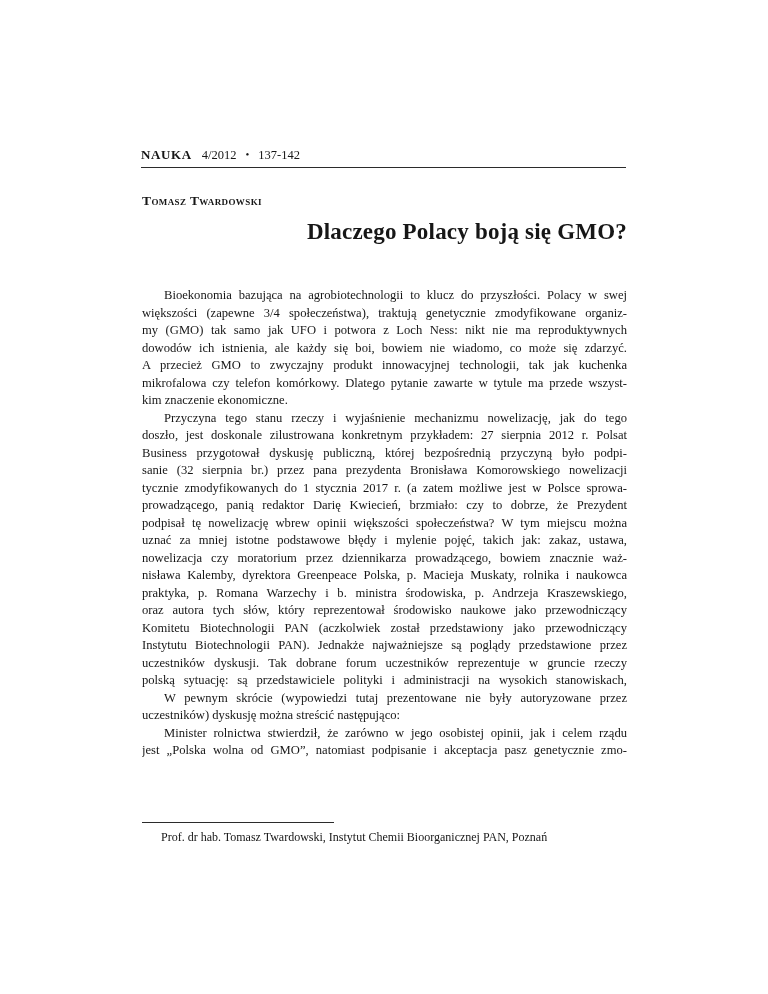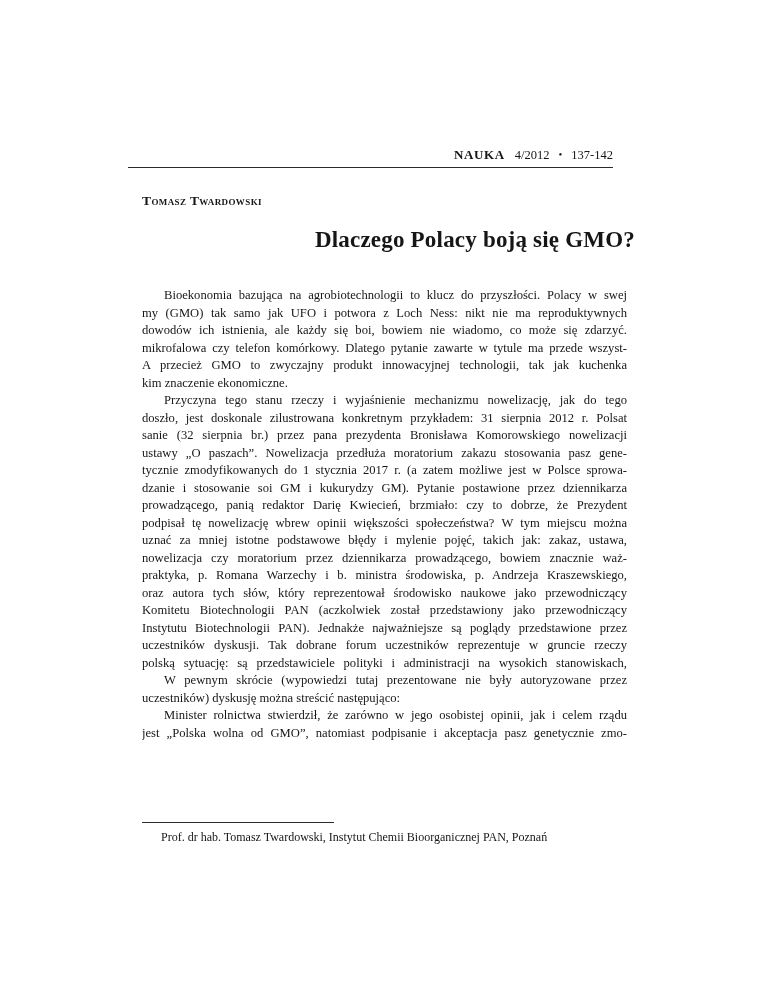--- a/index.html
+++ b/index.html
@@ -12,28 +12,27 @@
     width: 768px;
     height: 994px;
     background: #ffffff;
     color: #161616;
     font-family: "Liberation Serif", "DejaVu Serif", serif;
     overflow: hidden;
   }
   
   .header {
     position: absolute;
-    left: 128px;
+    left: 141px;
     top: 147px;
     width: 485px;
     height: 20px;
     border-bottom: 1.3px solid #2b2b2b;
     font-size: 13px;
     white-space: nowrap;
-    text-align: right;
   }
   .header .journal {
     font-weight: bold;
     letter-spacing: 0.6px;
   }
   .header .issue  { margin-left: 10px; font-size: 12.5px; }
   .header .sep    { margin: 0 9px; font-size: 11px; position: relative; top: -1px; }
   .header .pages  { font-size: 12.5px; }
 
   .author {
@@ -45,21 +44,21 @@
     font-variant: small-caps;
     font-weight: bold;
     font-size: 13.5px;
     letter-spacing: 0.4px;
   }
   .title {
     position: absolute;
     left: 142px;
     top: 219px;
     width: 485px;
-    margin: 8px;
+    margin: 0;
     text-align: right;
     font-size: 23px;
     font-weight: bold;
     letter-spacing: 0.2px;
   }
 
   .body {
     position: absolute;
     left: 142px;
     top: 287px;
@@ -103,37 +102,38 @@
     <span class="journal">NAUKA</span><span class="issue">4/2012</span><span class="sep">•</span><span class="pages">137-142</span>
   </div>
 
   <div class="author">Tomasz Twardowski</div>
 
   <h1 class="title">Dlaczego Polacy boją się GMO?</h1>
 
   <div class="body">
       <div class="paragraph">
         <div class="line first">Bioekonomia bazująca na agrobiotechnologii to klucz do przyszłości. Polacy w swej</div>
+        <div class="line">większości (zapewne 3/4 społeczeństwa), traktują genetycznie zmodyfikowane organiz-</div>
         <div class="line">my (GMO) tak samo jak UFO i potwora z Loch Ness: nikt nie ma reproduktywnych</div>
         <div class="line">dowodów ich istnienia, ale każdy się boi, bowiem nie wiadomo, co może się zdarzyć.</div>
+        <div class="line">A przecież GMO to zwyczajny produkt innowacyjnej technologii, tak jak kuchenka</div>
         <div class="line">mikrofalowa czy telefon komórkowy. Dlatego pytanie zawarte w tytule ma przede wszyst-</div>
-        <div class="line">A przecież GMO to zwyczajny produkt innowacyjnej technologii, tak jak kuchenka</div>
         <div class="line end">kim znaczenie ekonomiczne.</div>
       </div>
       <div class="paragraph">
         <div class="line first">Przyczyna tego stanu rzeczy i wyjaśnienie mechanizmu nowelizację, jak do tego</div>
-        <div class="line">doszło, jest doskonale zilustrowana konkretnym przykładem: 31 sierpnia 2012 r. Polsat</div>
+        <div class="line">doszło, jest doskonale zilustrowana konkretnym przykładem: 27 sierpnia 2012 r. Polsat</div>
+        <div class="line">Business przygotował dyskusję publiczną, której bezpośrednią przyczyną było podpi-</div>
         <div class="line">sanie (32 sierpnia br.) przez pana prezydenta Bronisława Komorowskiego nowelizacji</div>
-        <div class="line">ustawy „O paszach”. Nowelizacja przedłuża moratorium zakazu stosowania pasz gene-</div>
         <div class="line">tycznie zmodyfikowanych do 1 stycznia 2017 r. (a zatem możliwe jest w Polsce sprowa-</div>
-        <div class="line">dzanie i stosowanie soi GM i kukurydzy GM). Pytanie postawione przez dziennikarza</div>
         <div class="line">prowadzącego, panią redaktor Darię Kwiecień, brzmiało: czy to dobrze, że Prezydent</div>
         <div class="line">podpisał tę nowelizację wbrew opinii większości społeczeństwa? W tym miejscu można</div>
         <div class="line">uznać za mniej istotne podstawowe błędy i mylenie pojęć, takich jak: zakaz, ustawa,</div>
         <div class="line">nowelizacja czy moratorium przez dziennikarza prowadzącego, bowiem znacznie waż-</div>
+        <div class="line">nisława Kalemby, dyrektora Greenpeace Polska, p. Macieja Muskaty, rolnika i naukowca</div>
         <div class="line">praktyka, p. Romana Warzechy i b. ministra środowiska, p. Andrzeja Kraszewskiego,</div>
         <div class="line">oraz autora tych słów, który reprezentował środowisko naukowe jako przewodniczący</div>
         <div class="line">Komitetu Biotechnologii PAN (aczkolwiek został przedstawiony jako przewodniczący</div>
         <div class="line">Instytutu Biotechnologii PAN). Jednakże najważniejsze są poglądy przedstawione przez</div>
         <div class="line">uczestników dyskusji. Tak dobrane forum uczestników reprezentuje w gruncie rzeczy</div>
         <div class="line">polską sytuację: są przedstawiciele polityki i administracji na wysokich stanowiskach,</div>
       </div>
       <div class="paragraph">
         <div class="line first">W pewnym skrócie (wypowiedzi tutaj prezentowane nie były autoryzowane przez</div>
         <div class="line end">uczestników) dyskusję można streścić następująco:</div>

